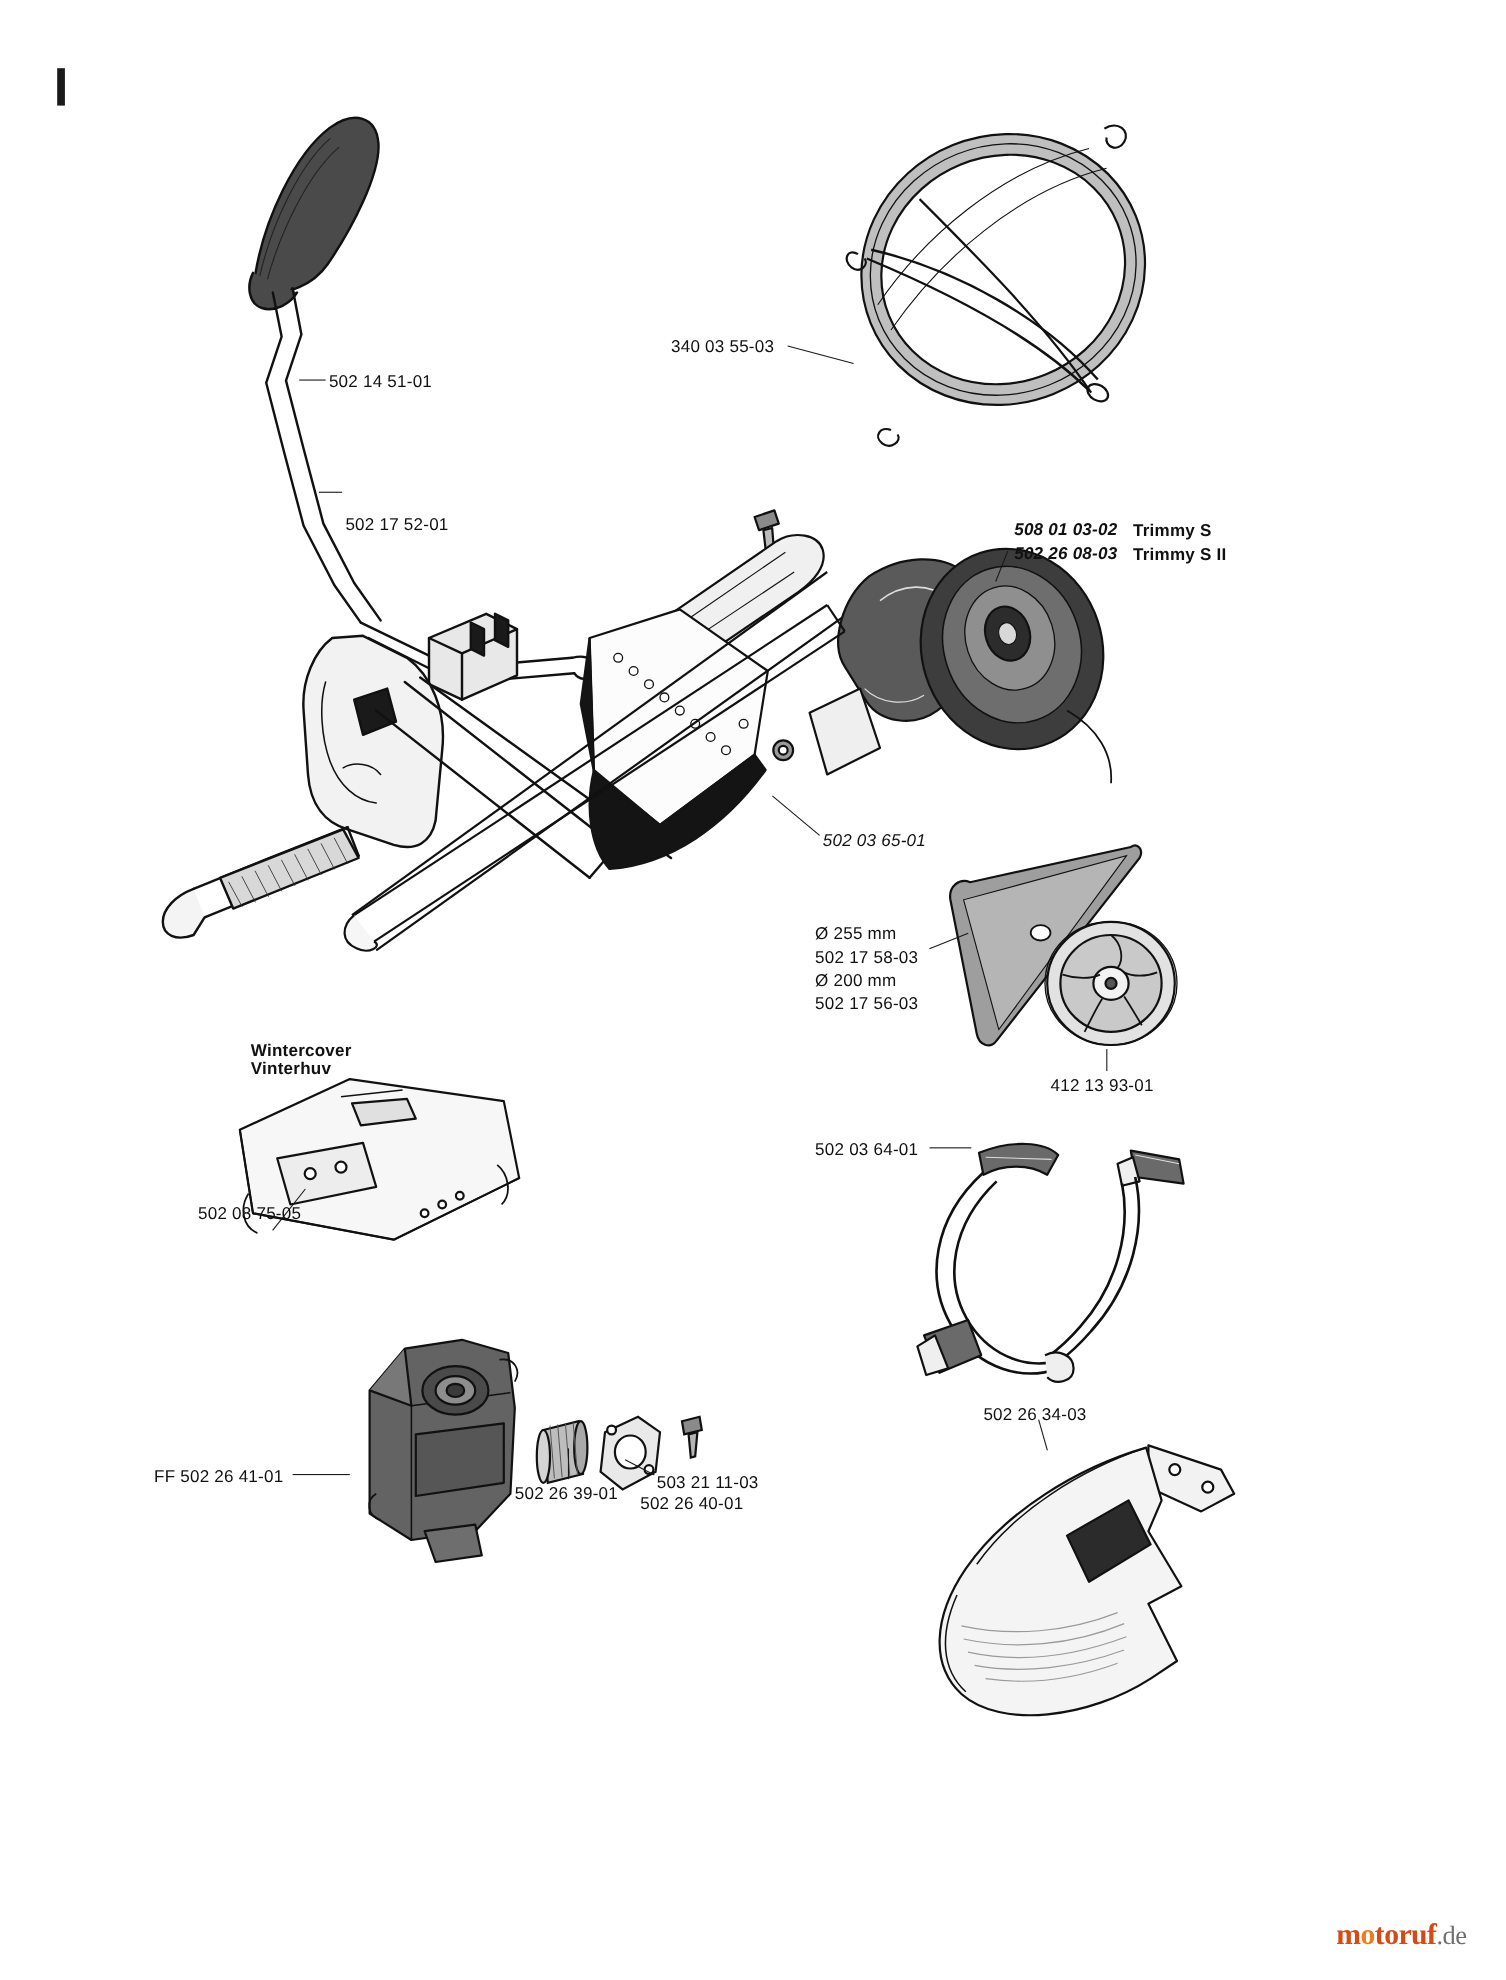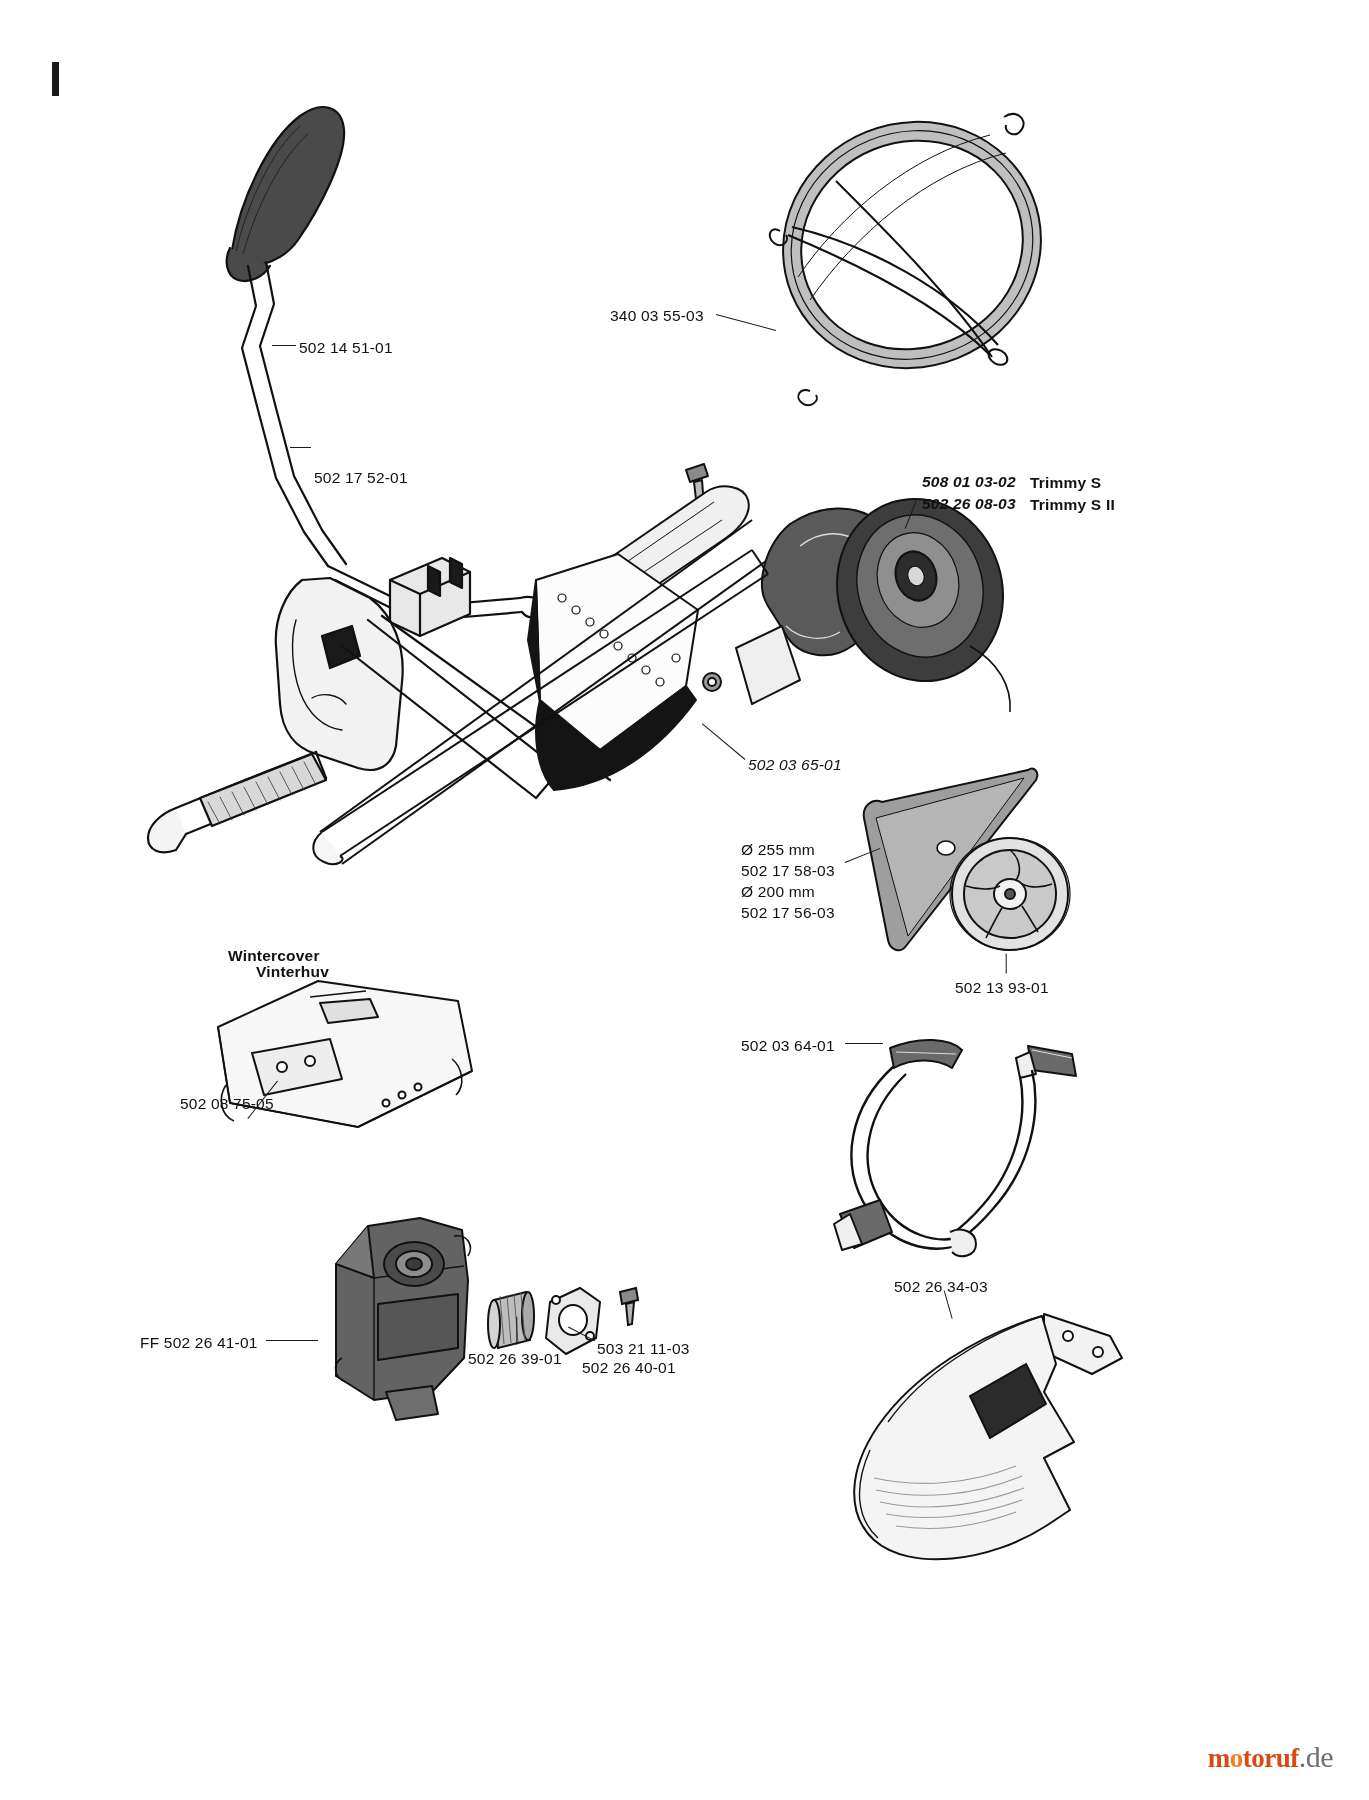--- a/index.html
+++ b/index.html
@@ -59,21 +59,21 @@
     position: absolute;
     right: 36px;
     bottom: 26px;
     font-size: 27px;
     font-family: "Liberation Serif", serif;
     letter-spacing: -0.5px;
   }
   .wm .m { color: #d64a14; font-weight: bold; }
   .wm .o1 { color: #f07c1b; font-weight: bold; }
   .wm .rest { color: #d64a14; font-weight: bold; }
-  .wm .de { color: #6f6f6f; font-weight: normal; font-size: 30px; }
+  .wm .de { color: #6f6f6f; font-weight: normal; font-size: 24px; }
 </style>
 </head>
 <body>
 
 <div id="sheet">
 
   <div class="page-mark" title="I"></div>
 
   <div class="art" style="left:90px; top:80px;">
     <svg width="520" height="820" viewBox="0 0 520 820">
@@ -368,23 +368,23 @@
       <div class="label" style="left: 610px; top: 306px;">340 03 55-03</div>
       <div class="label italic-bold" style="left: 922px; top: 472px;">508 01 03-02</div>
       <div class="label bold" style="left: 1030px; top: 473px;">Trimmy S</div>
       <div class="label italic-bold" style="left: 922px; top: 494px;">502 26 08-03</div>
       <div class="label bold" style="left: 1030px; top: 495px;">Trimmy S II</div>
       <div class="label" style="left: 748px; top: 755px; font-style: italic;">502 03 65-01</div>
       <div class="label" style="left: 741px; top: 840px;">Ø 255 mm</div>
       <div class="label" style="left: 741px; top: 861px;">502 17 58-03</div>
       <div class="label" style="left: 741px; top: 882px;">Ø 200 mm</div>
       <div class="label" style="left: 741px; top: 903px;">502 17 56-03</div>
-      <div class="label" style="left: 955px; top: 978px;">502 13 93-01</div>
+      <div class="label" style="left: 955px; top: 978px;">412 13 93-01</div>
       <div class="label bold" style="left: 228px; top: 946px;">Wintercover</div>
-      <div class="label bold" style="left: 228px; top: 962px; margin-left: 28px;">Vinterhuv</div>
+      <div class="label bold" style="left: 228px; top: 962px;">Vinterhuv</div>
       <div class="label" style="left: 180px; top: 1094px;">502 08 75-05</div>
       <div class="label" style="left: 741px; top: 1036px;">502 03 64-01</div>
       <div class="label" style="left: 140px; top: 1333px;">FF 502 26 41-01</div>
       <div class="label" style="left: 468px; top: 1349px;">502 26 39-01</div>
       <div class="label" style="left: 597px; top: 1339px;">503 21 11-03</div>
       <div class="label" style="left: 582px; top: 1358px;">502 26 40-01</div>
       <div class="label" style="left: 894px; top: 1277px;">502 26 34-03</div>
     </div>
 
   <div class="wm">

